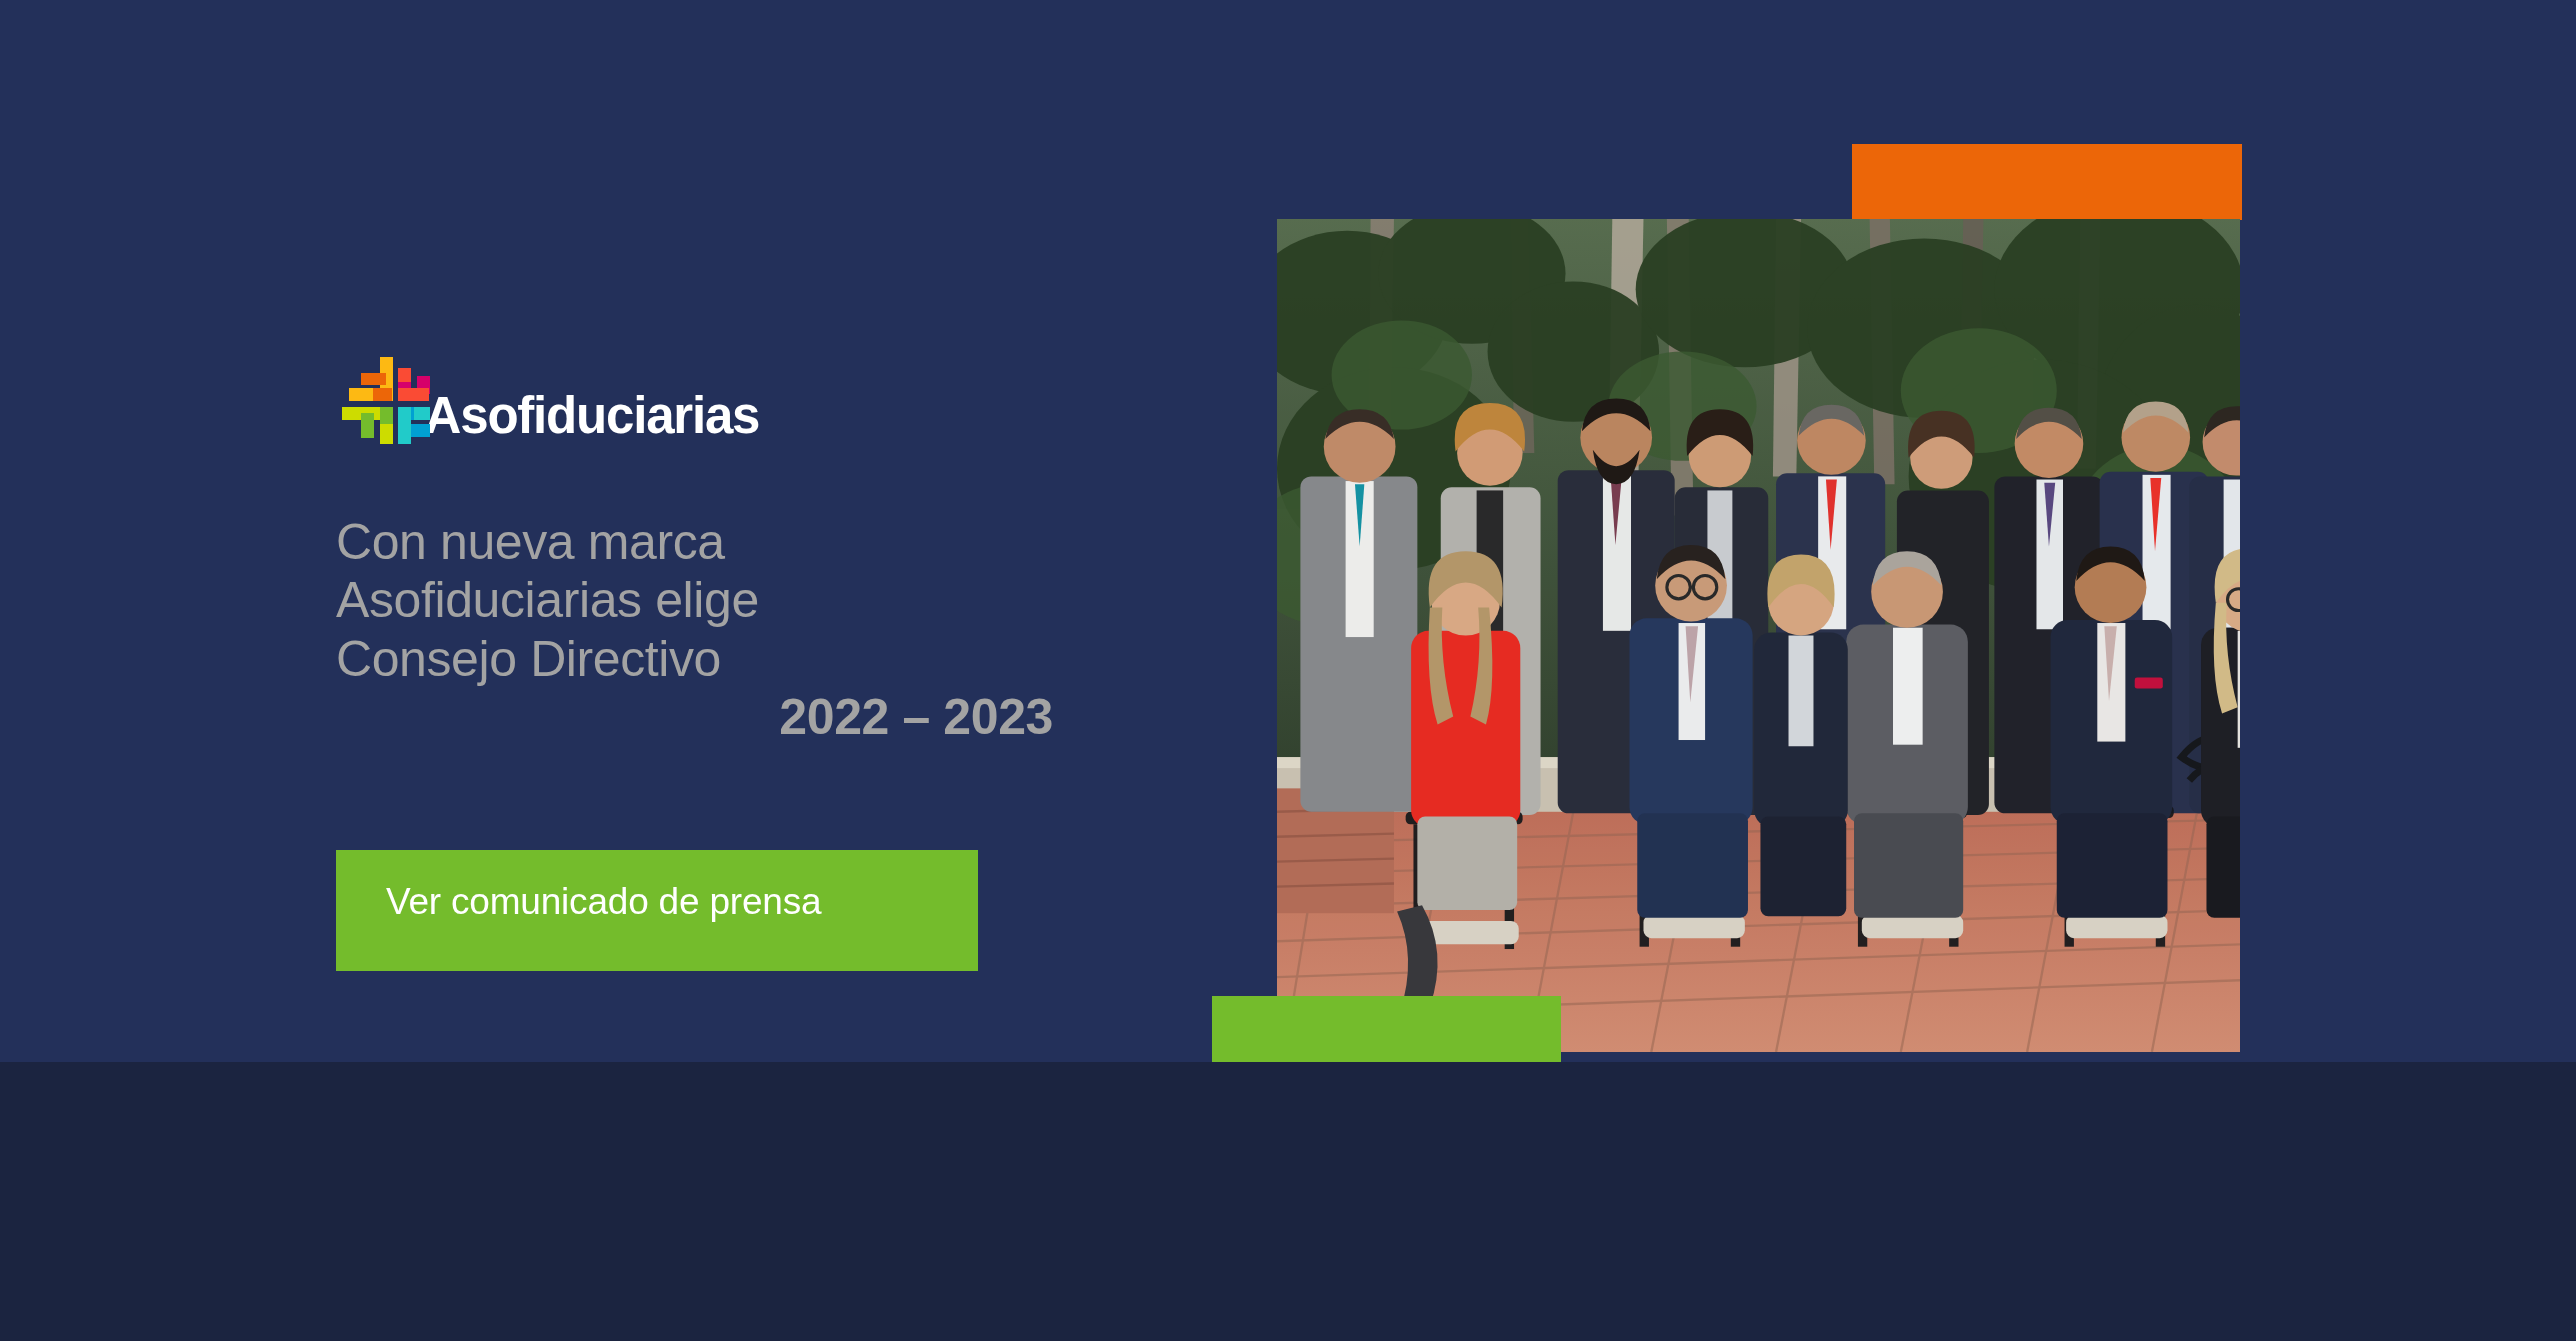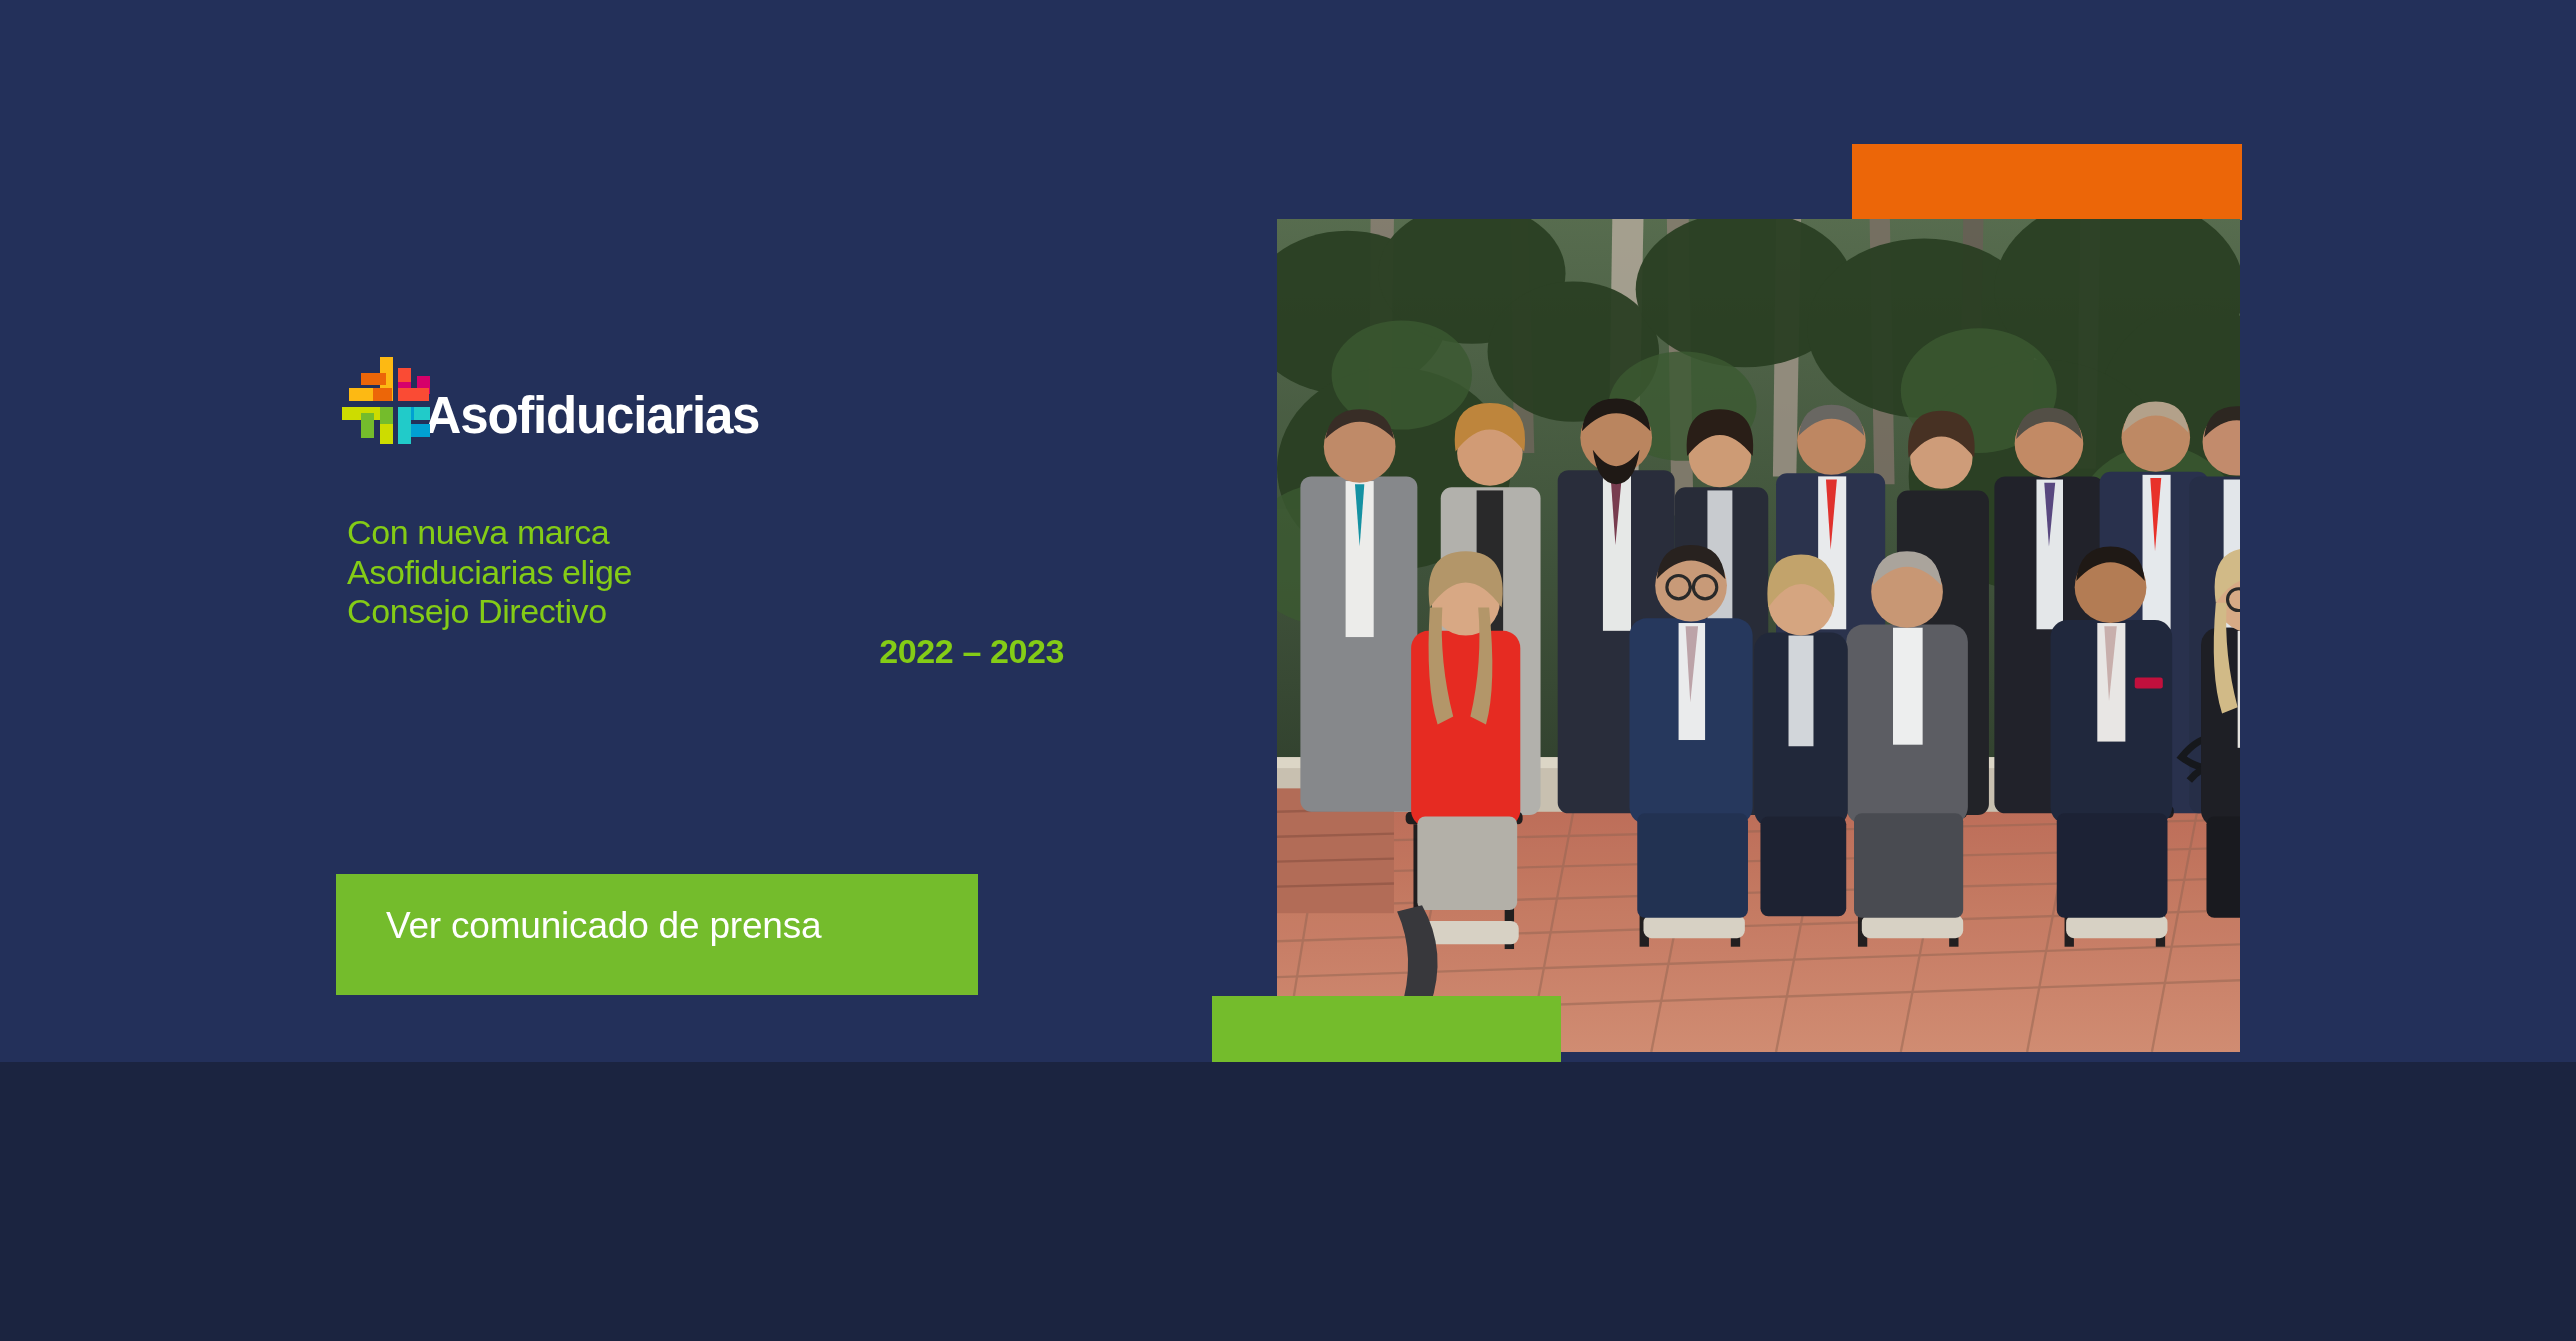--- a/index.html
+++ b/index.html
@@ -44,25 +44,25 @@
     letter-spacing: -1.2px;
     line-height: 1;
     margin-left: 1.6px;
     margin-bottom: 3.1px;
     white-space: nowrap;
   }
 
   
   #headline {
     position: absolute;
-    left: 347px;
+    left: 336px;
     top: 513px;
     width: 717px;
-    color: #84cc16;
-    font-size: 34px;
+    color: #a3a3a3;
+    font-size: 50px;
     line-height: 1.165;
     font-weight: 400;
     letter-spacing: -0.4px;
   }
   #headline .line { display: block; white-space: nowrap; }
   #headline .years {
     display: block;
     font-weight: bold;
     letter-spacing: -0.4px;
     white-space: nowrap;
@@ -76,21 +76,20 @@
     top: 850px;
     width: 642px;
     height: 121px;
     background: #74bc2c;
     border: 0;
     display: flex;
     align-items: center;
     padding: 0 0 18px 50px;
     box-sizing: border-box;
     cursor: pointer;
-    margin-top: 24px;
   }
   #cta-button span {
     color: #ffffff;
     font-size: 37px;
     font-weight: 400;
     letter-spacing: -0.2px;
     white-space: nowrap;
   }
 
   

